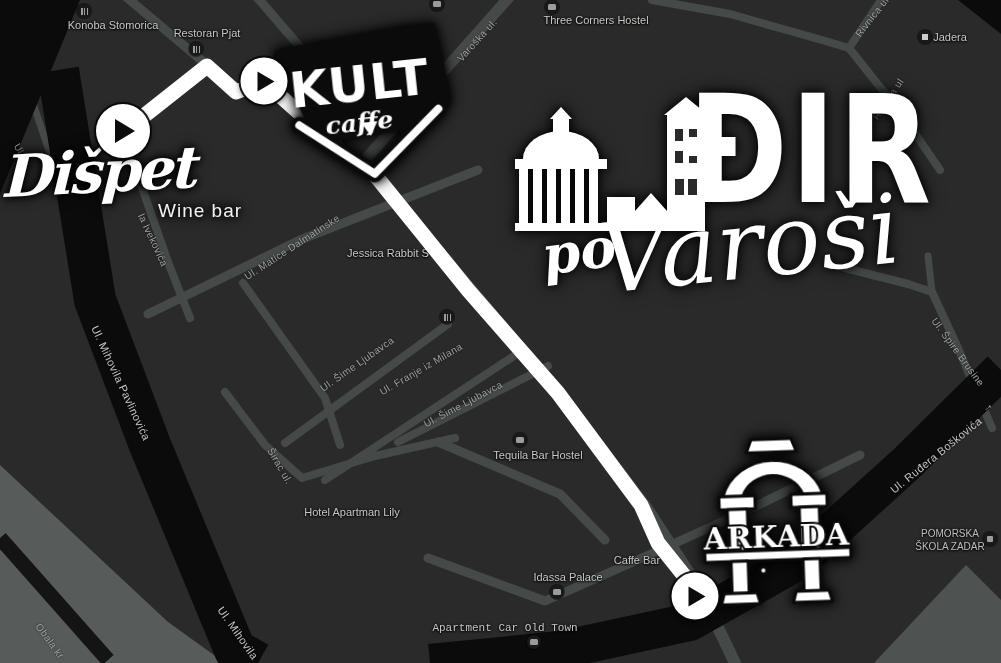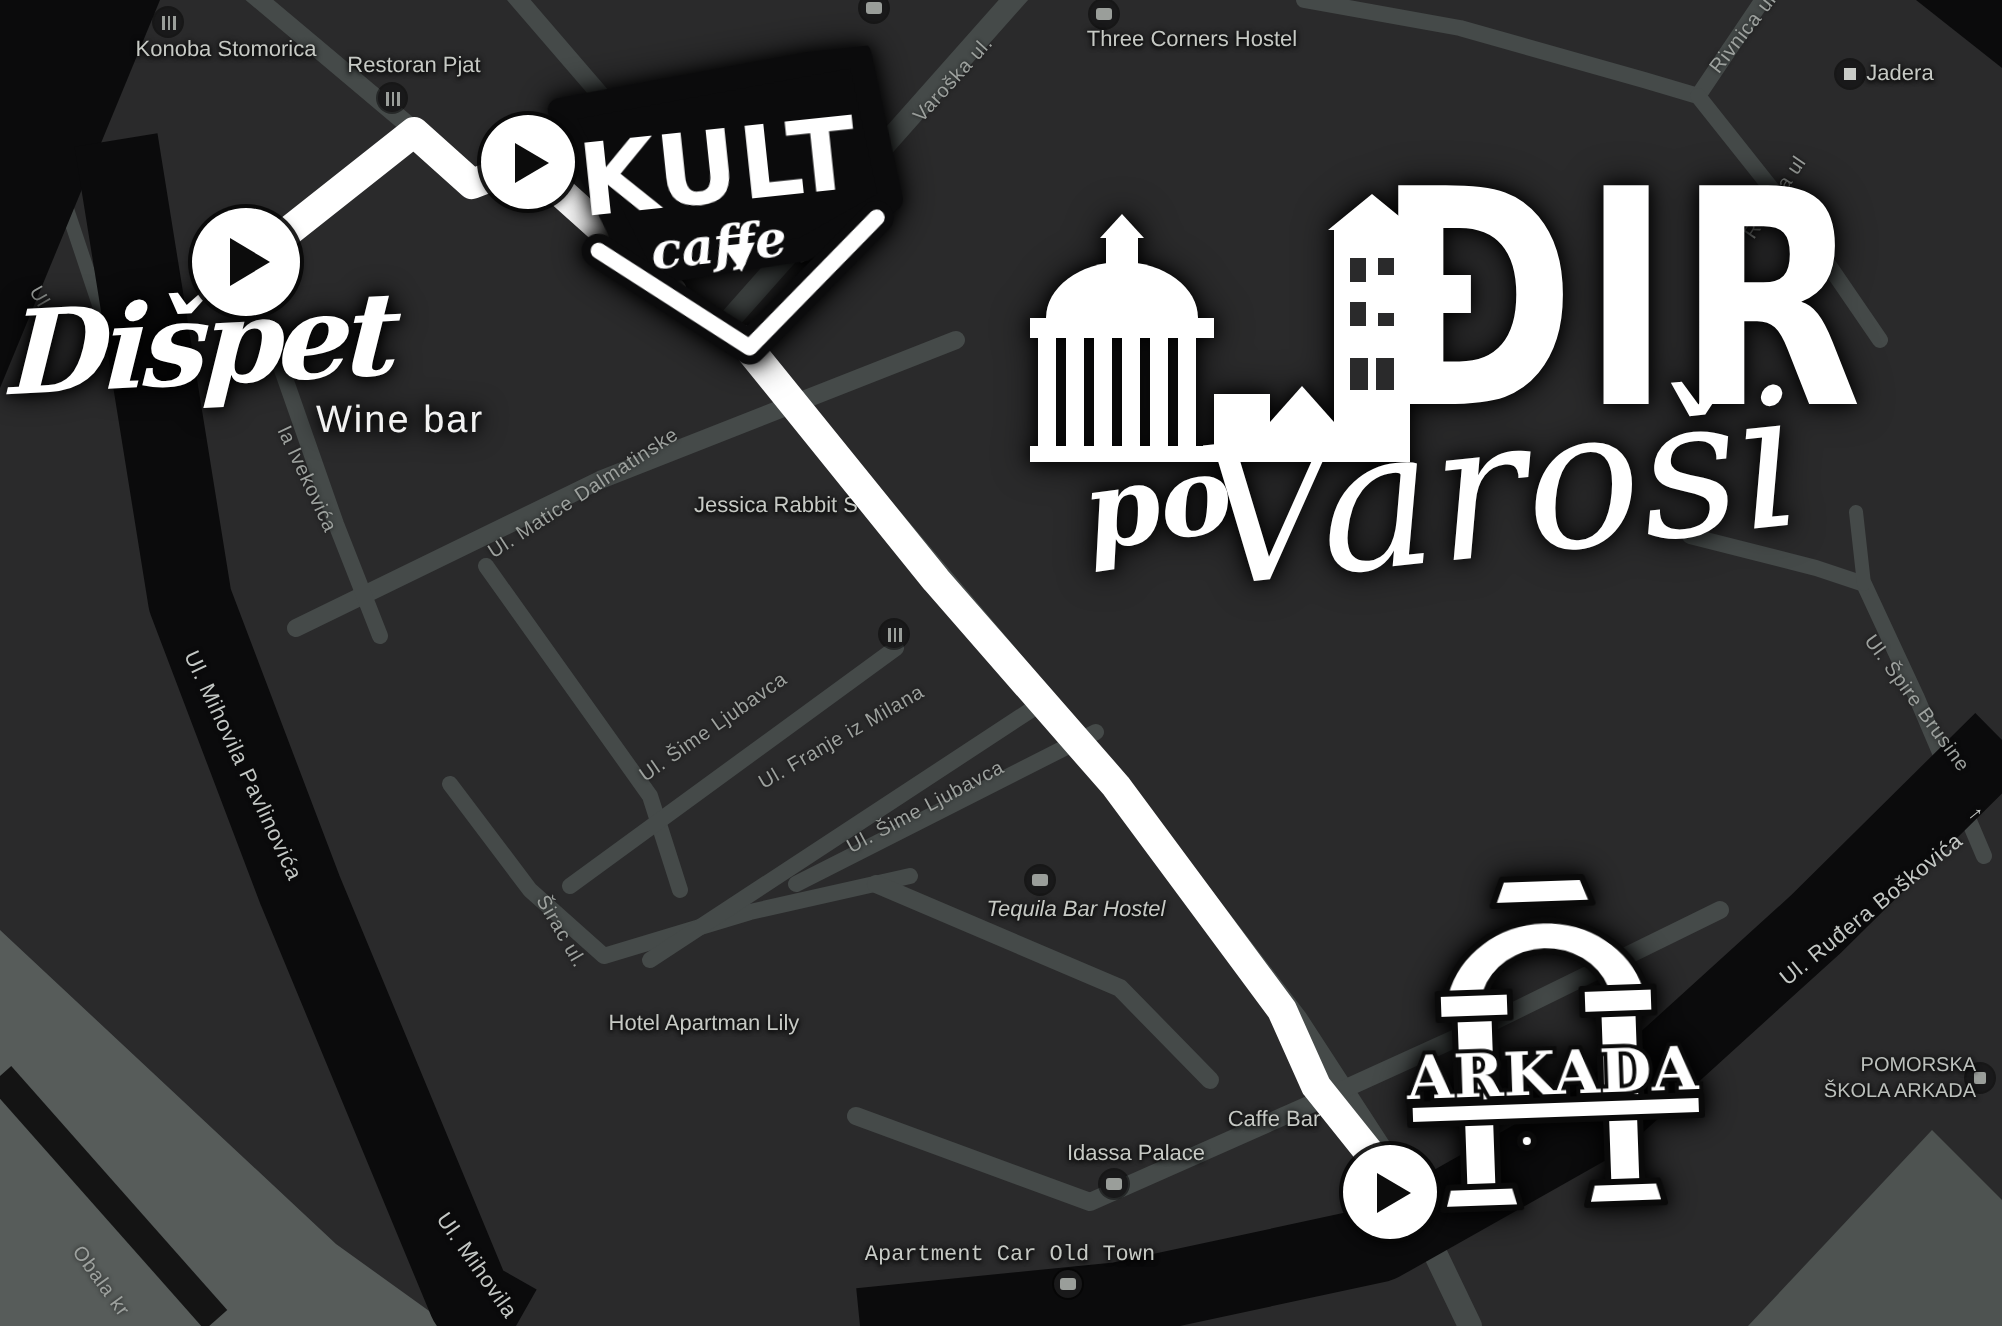--- a/index.html
+++ b/index.html
@@ -15,21 +15,21 @@
           color:#9da19e;letter-spacing:.4px;white-space:nowrap;
           text-shadow:0 0 2px rgba(0,0,0,.75);}
   .street.on-dark{color:#c3c7c4;font-size:11px;}
 
   
   .poi-label{position:absolute;z-index:12;font:11px "Liberation Sans",sans-serif;
              color:#c6c9c4;white-space:nowrap;transform:translate(-50%,-50%);
              text-shadow:0 1px 2px #000,0 0 3px #000;}
   .poi-label.dim{color:#a8aca8;}
   .poi-label.two-line{text-align:right;line-height:1.25;font-size:10px;color:#bcc0bc;}
-  .poi-label.two-line span{display:block;}
+  .poi-label.two-line span{display:block;text-align:center;}
   .pin{position:absolute;z-index:11;width:14px;height:14px;border-radius:50%;
        background:#19191a;box-shadow:0 0 0 1px rgba(0,0,0,.45);
        display:flex;align-items:center;justify-content:center;
        transform:translate(-50%,-50%);}
   .g-rest{width:7px;height:7px;background:linear-gradient(90deg,#9a9e9a 0 1.5px,transparent 1.5px 2.8px,#9a9e9a 2.8px 4.2px,transparent 4.2px 5.5px,#9a9e9a 5.5px 7px);}
   .g-lodg{width:8px;height:6px;background:#9a9e9a;border-radius:1.5px;}
   .g-place{width:6px;height:6px;background:#c9ccc8;}
   .g-school{width:6px;height:6px;background:#9a9e9a;border-radius:1px;}
 
   
@@ -140,28 +140,28 @@
     </div>
   <div class="pin" style="left:990px;top:539px;">
       <i class="g-school"></i>
     </div>
 
   <div class="poi-label" style="left:65px;top:25px;margin-left:48px;">Konoba Stomorica</div>
   <div class="poi-label" style="left:207px;top:33px;">Restoran Pjat</div>
   <div class="poi-label" style="left:596px;top:20px;">Three Corners Hostel</div>
   <div class="poi-label" style="left:950px;top:37px;">Jadera</div>
   <div class="poi-label" style="left:388px;top:253px;">Jessica Rabbit S</div>
-  <div class="poi-label" style="left:538px;top:455px;font-style:italic;">Tequila Bar Hostel</div>
+  <div class="poi-label" style="left:538px;top:455px;">Tequila Bar Hostel</div>
   <div class="poi-label" style="left:352px;top:512px;">Hotel Apartman Lily</div>
   <div class="poi-label" style="left:568px;top:577px;">Idassa Palace</div>
   <div class="poi-label" style="left:637px;top:560px;">Caffe Bar</div>
   <div class="poi-label" style="left:505px;top:628px;font-family:Liberation Mono, monospace;">Apartment Car Old Town</div>
   <div class="poi-label two-line" style="left:950px;top:540px;">
     <span>POMORSKA</span>
-    <span>ŠKOLA ARKADA</span>
+    <span>ŠKOLA ZADAR</span>
   </div>
   <div class="poi-label dim" style="left:355px;top:51px;">ar Ap</div>
   <div class="poi-label dim" style="left:410px;top:126px;">ky Bar</div>
 
   <svg id="route-layer" class="layer" width="1001" height="663" viewBox="0 0 1001 663">
     <g stroke="#ffffff" fill="none" stroke-linecap="round" stroke-linejoin="round" stroke-width="15">
       <path d="M140,119 L207,66 L236,92 L262,82"></path>
       <path d="M268,85 L336,146"></path>
       <path d="M371,170 L468,290 L558,393 L641,505 L658,543 L686,578"></path>
     </g>

